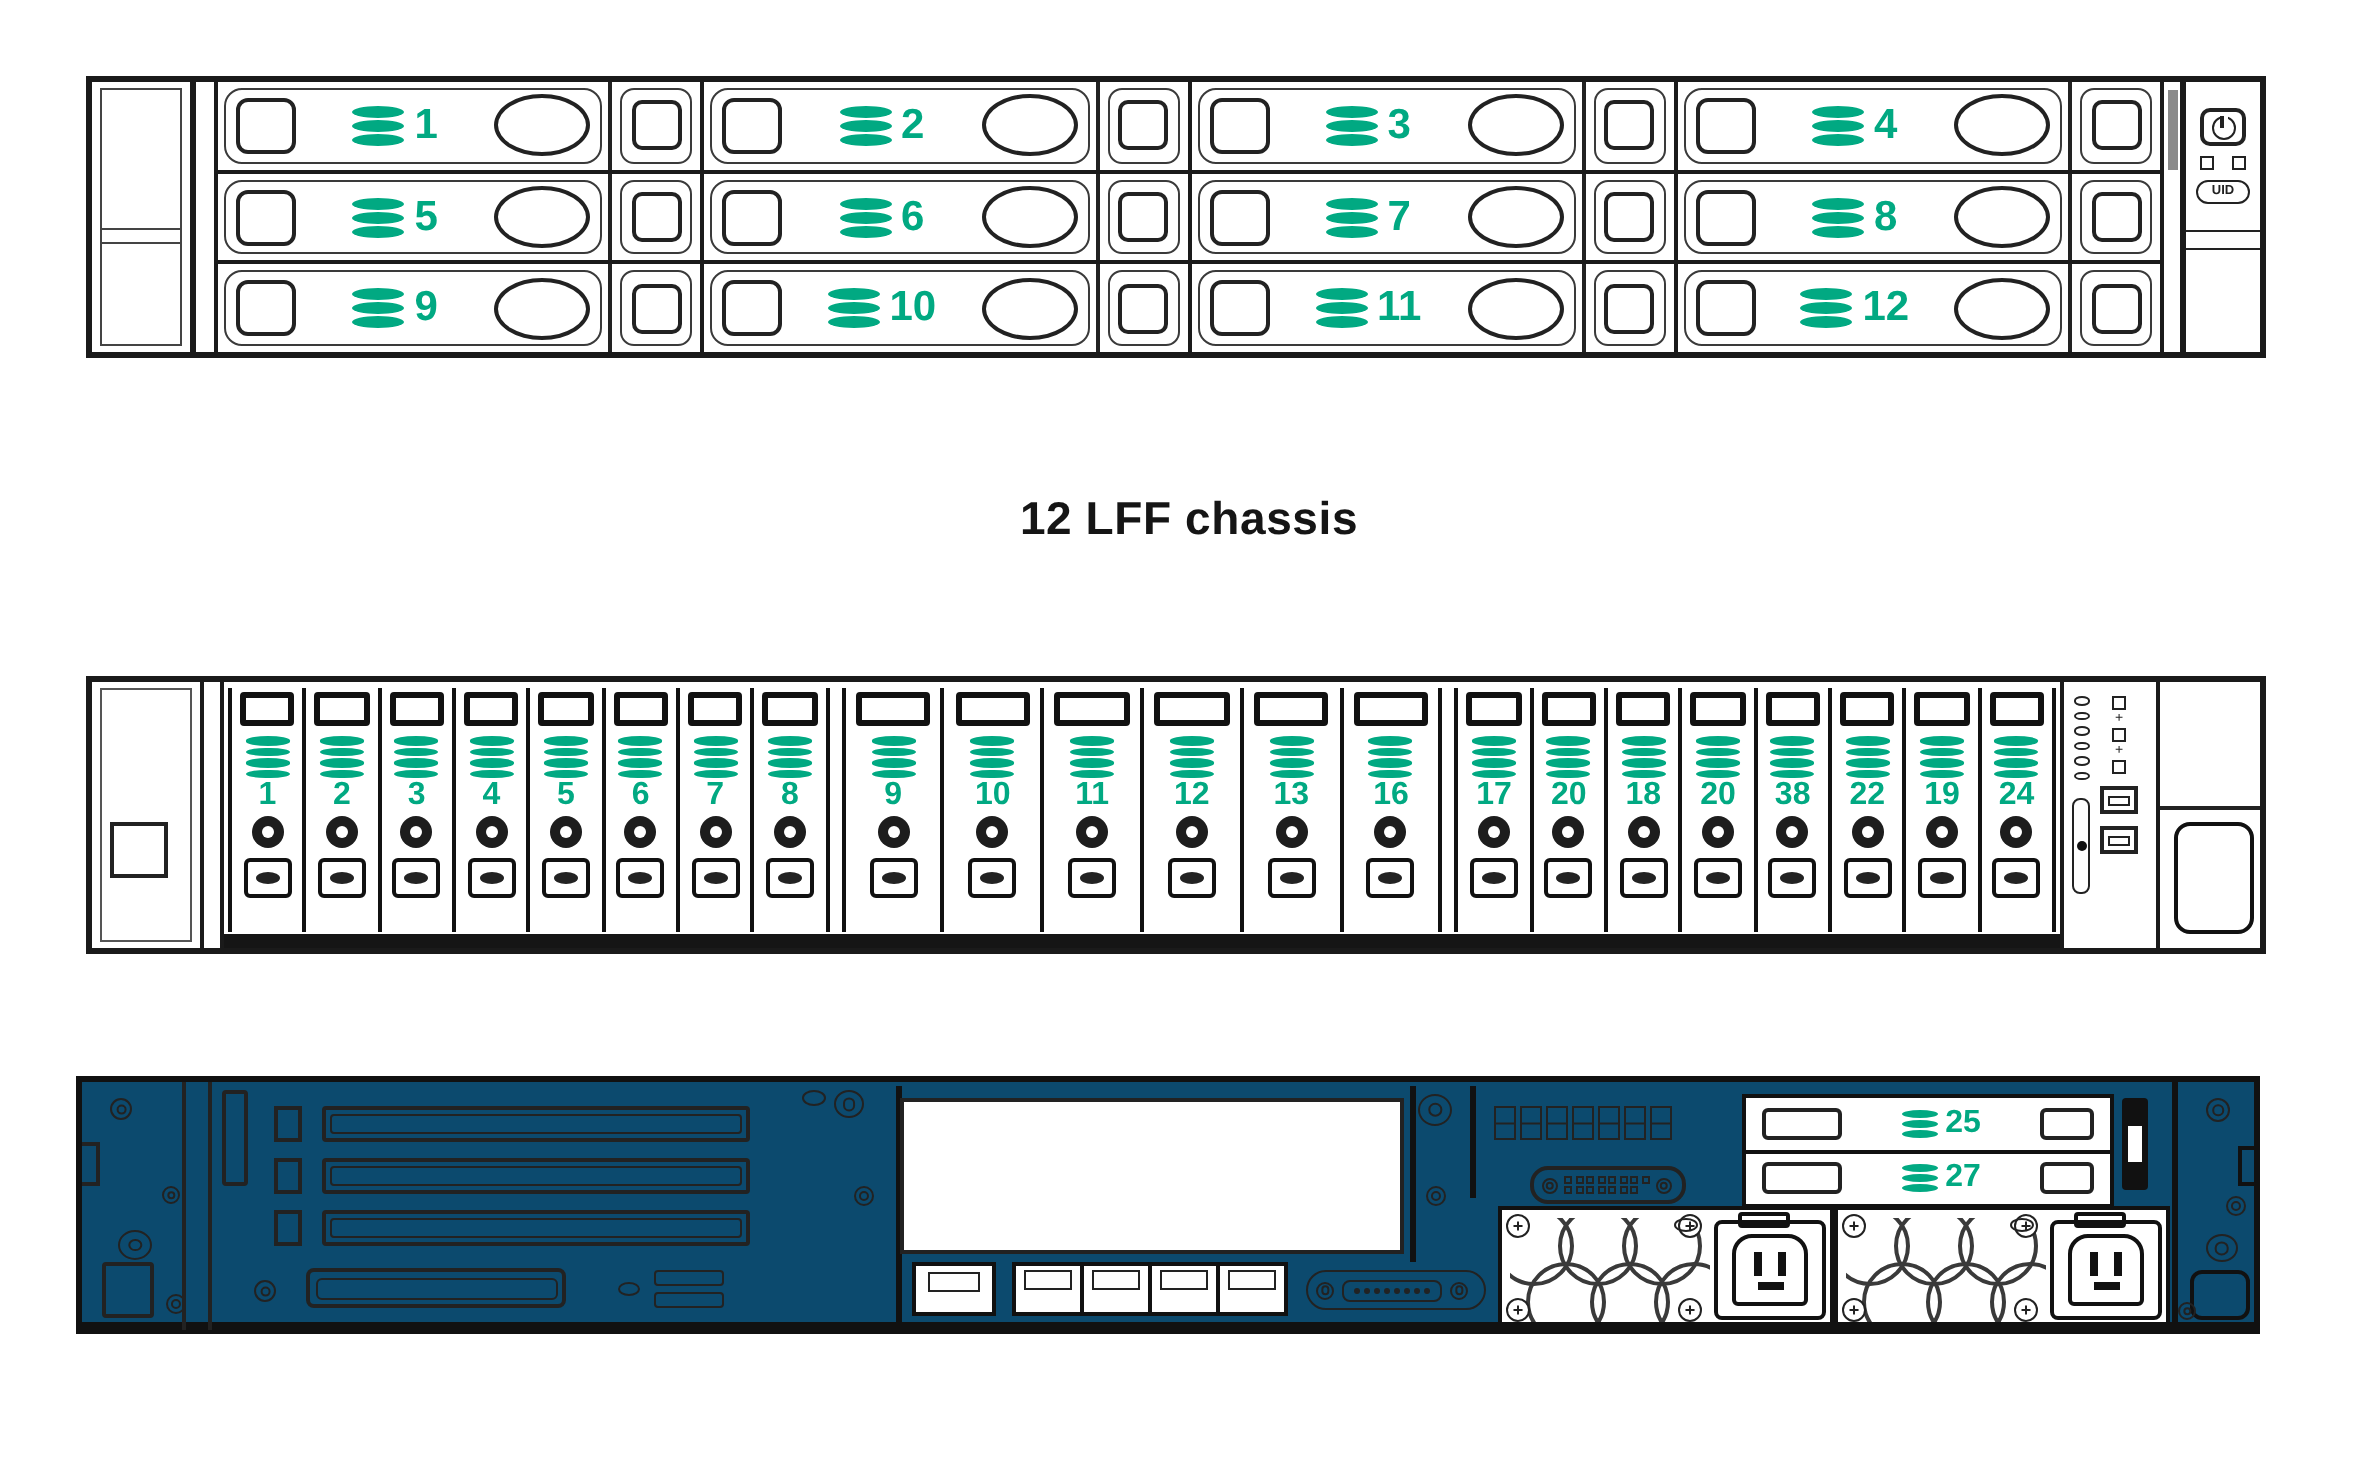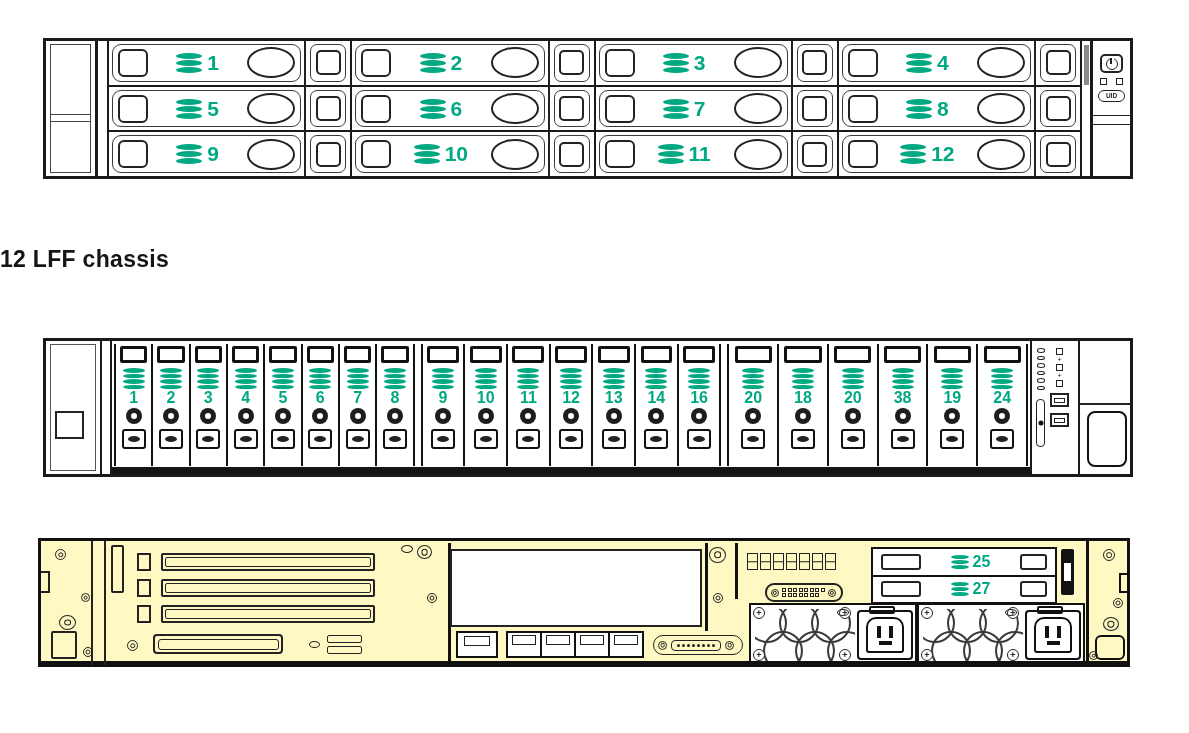--- a/index.html
+++ b/index.html
@@ -1,21 +1,21 @@
 <!DOCTYPE html>
 <html><head>
 <meta charset="utf-8">
 <style>
   :root{ --ink:#1a1a1a; --mid:#333; --green:#01a982; }
   *{box-sizing:border-box;margin:0;padding:0}
   body{background:#fff;font-family:"Liberation Sans", sans-serif;}
   #canvas{position:relative;width:1189px;height:733px;background:#fff;overflow:hidden}
 
   
-  .caption{position:absolute;left:0;width:1189px;text-align:left;font-size:23px;
+  .caption{position:absolute;left:0;width:1189px;text-align:center;font-size:23px;
     font-weight:600;color:#151515;letter-spacing:.3px;white-space:pre}
   #cap-lff{top:246px}
   #cap-sff{top:700px}
 
   
   .disk{display:inline-flex;flex-direction:column;align-items:center;gap:1px}
   .disk i{display:block;width:26px;height:6px;background:var(--green);border-radius:50%}
   .disk.sm i{width:22px;height:4.5px}
   .disk.xs i{width:18px;height:4px}
   .num{color:var(--green);font-weight:bold}
@@ -98,21 +98,21 @@
   .plus{font-size:7px;line-height:5px;color:#222}
   .usb{width:19px;height:14px;border:2px solid #222;display:flex;align-items:center;justify-content:center;margin-top:4px}
   .usb i{width:11px;height:5px;border:1.2px solid #222}
   .sff-blank{width:52px;border-left:2.5px solid var(--ink);position:relative}
   .sff-blank::before{content:"";position:absolute;left:0;right:0;top:62px;border-top:2px solid #222}
   .sff-blank::after{content:"";position:absolute;left:7px;top:70px;width:36px;height:52px;
     border:2.5px solid #111;border-radius:8px}
 
   
   #rear{position:absolute;left:38px;top:538px;width:1092px;height:129px;
-    border:3px solid #111;border-bottom-width:6px;background:#fef9c3}
+    border:3px solid #111;border-bottom-width:6px;background:#0c4a6e}
   #rear .abs{position:absolute}
   .vline{position:absolute;width:2.5px;background:#111}
   .slot-tab{position:absolute;width:14px;height:18px;border:2px solid #222}
   .pci{position:absolute;height:18px;border:2px solid #222;border-radius:2px;padding:2px}
   .pci i{display:block;width:100%;height:100%;border:1.2px solid #222;border-radius:2px}
   .lslot{position:absolute;border:2px solid #222;border-radius:4px;padding:2.5px}
   .lslot i{display:block;width:100%;height:100%;border:1.2px solid #222;border-radius:3px}
   .blank-big{position:absolute;border:2px solid #222;background:#fff}
   .gridsq{width:11px;height:17px;border:1.5px solid #222;position:relative}
   .gridsq::after{content:"";position:absolute;left:0;right:0;top:50%;height:1.5px;background:#222;transform:translateY(-50%)}
@@ -584,51 +584,51 @@
             </span>
           </div>
         <div class="sff-bay">
             <span class="handle"></span>
             <span class="disk sm">
               <i></i>
               <i></i>
               <i></i>
               <i></i>
             </span>
-            <span class="num">14</span>
-            <span class="screwc"></span>
-            <span class="sff-bot">
-              <i></i>
-            </span>
-          </div>
-        <div class="sff-bay">
-            <span class="handle"></span>
-            <span class="disk sm">
-              <i></i>
-              <i></i>
-              <i></i>
-              <i></i>
-            </span>
             <span class="num">16</span>
             <span class="screwc"></span>
             <span class="sff-bot">
               <i></i>
             </span>
           </div>
       </div>
 
       <div class="sff-group">
         <div class="sff-bay">
             <span class="handle"></span>
             <span class="disk sm">
               <i></i>
               <i></i>
               <i></i>
               <i></i>
             </span>
+            <span class="num">17</span>
+            <span class="screwc"></span>
+            <span class="sff-bot">
+              <i></i>
+            </span>
+          </div>
+        <div class="sff-bay">
+            <span class="handle"></span>
+            <span class="disk sm">
+              <i></i>
+              <i></i>
+              <i></i>
+              <i></i>
+            </span>
             <span class="num">20</span>
             <span class="screwc"></span>
             <span class="sff-bot">
               <i></i>
             </span>
           </div>
         <div class="sff-bay">
             <span class="handle"></span>
             <span class="disk sm">
               <i></i>
@@ -658,20 +658,34 @@
           </div>
         <div class="sff-bay">
             <span class="handle"></span>
             <span class="disk sm">
               <i></i>
               <i></i>
               <i></i>
               <i></i>
             </span>
             <span class="num">38</span>
+            <span class="screwc"></span>
+            <span class="sff-bot">
+              <i></i>
+            </span>
+          </div>
+        <div class="sff-bay">
+            <span class="handle"></span>
+            <span class="disk sm">
+              <i></i>
+              <i></i>
+              <i></i>
+              <i></i>
+            </span>
+            <span class="num">22</span>
             <span class="screwc"></span>
             <span class="sff-bot">
               <i></i>
             </span>
           </div>
         <div class="sff-bay">
             <span class="handle"></span>
             <span class="disk sm">
               <i></i>
               <i></i>

